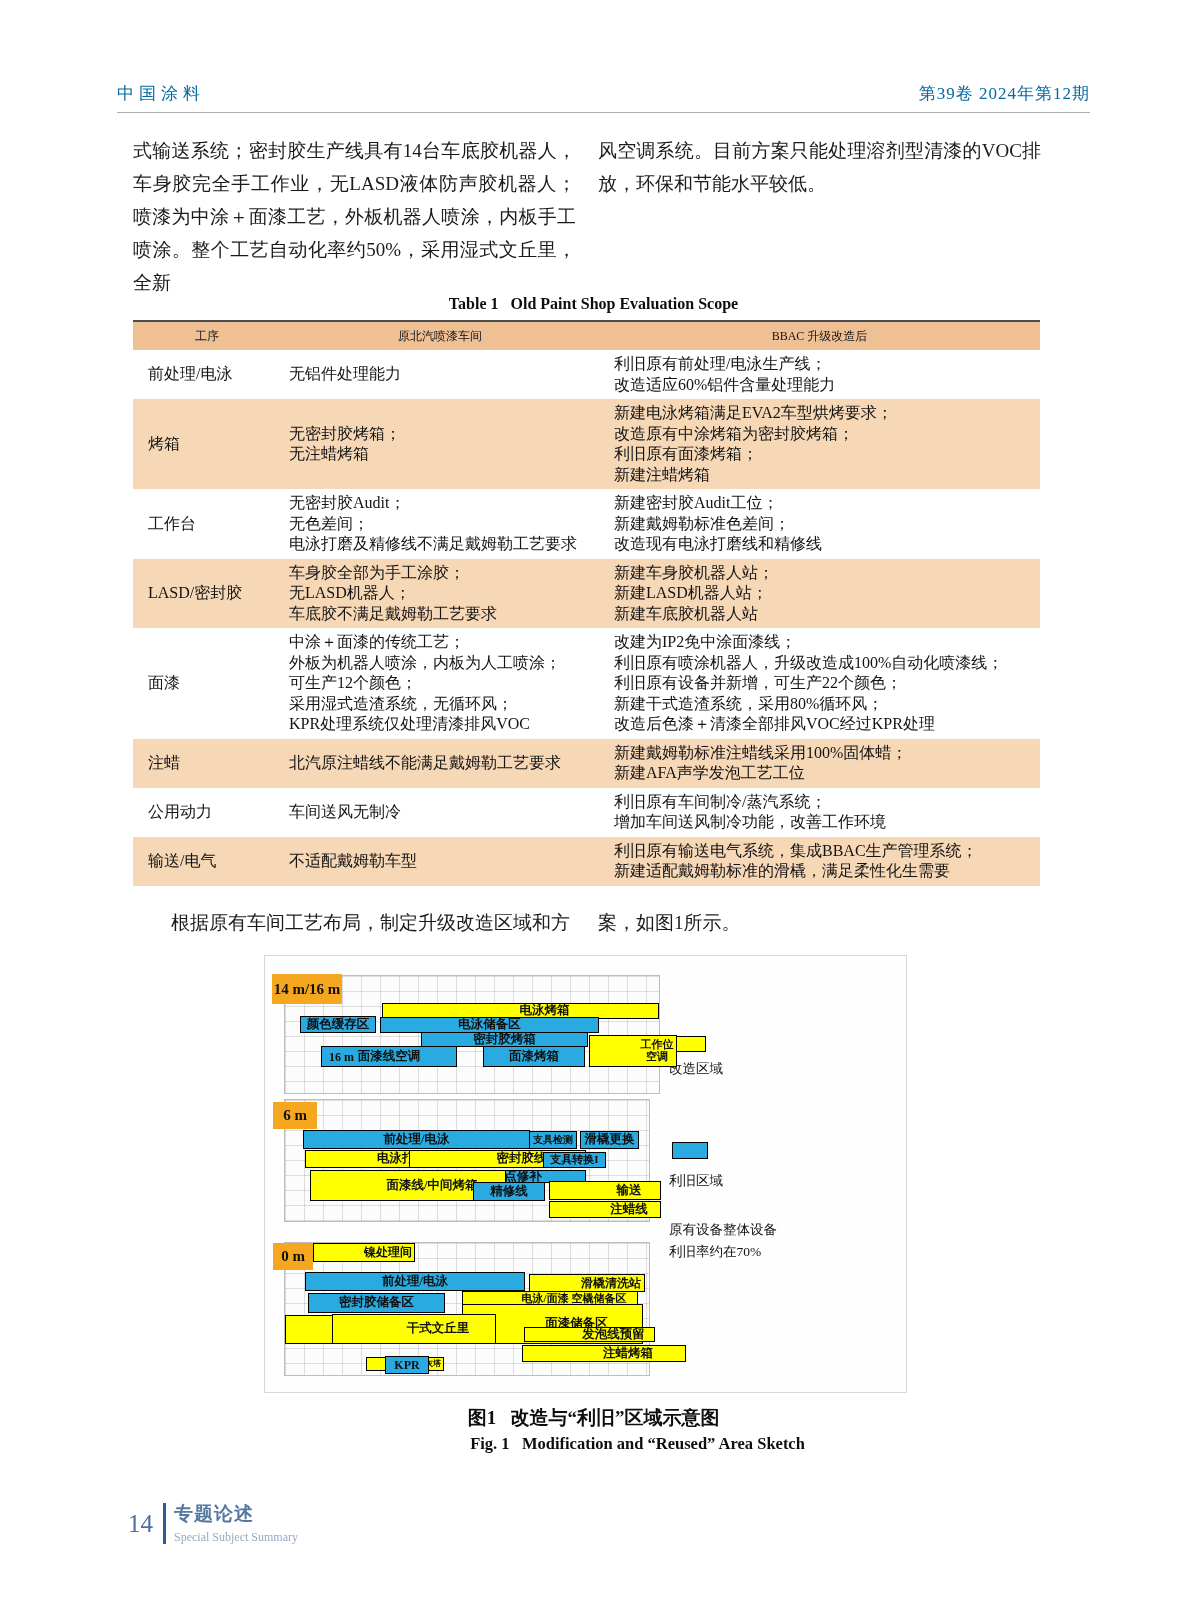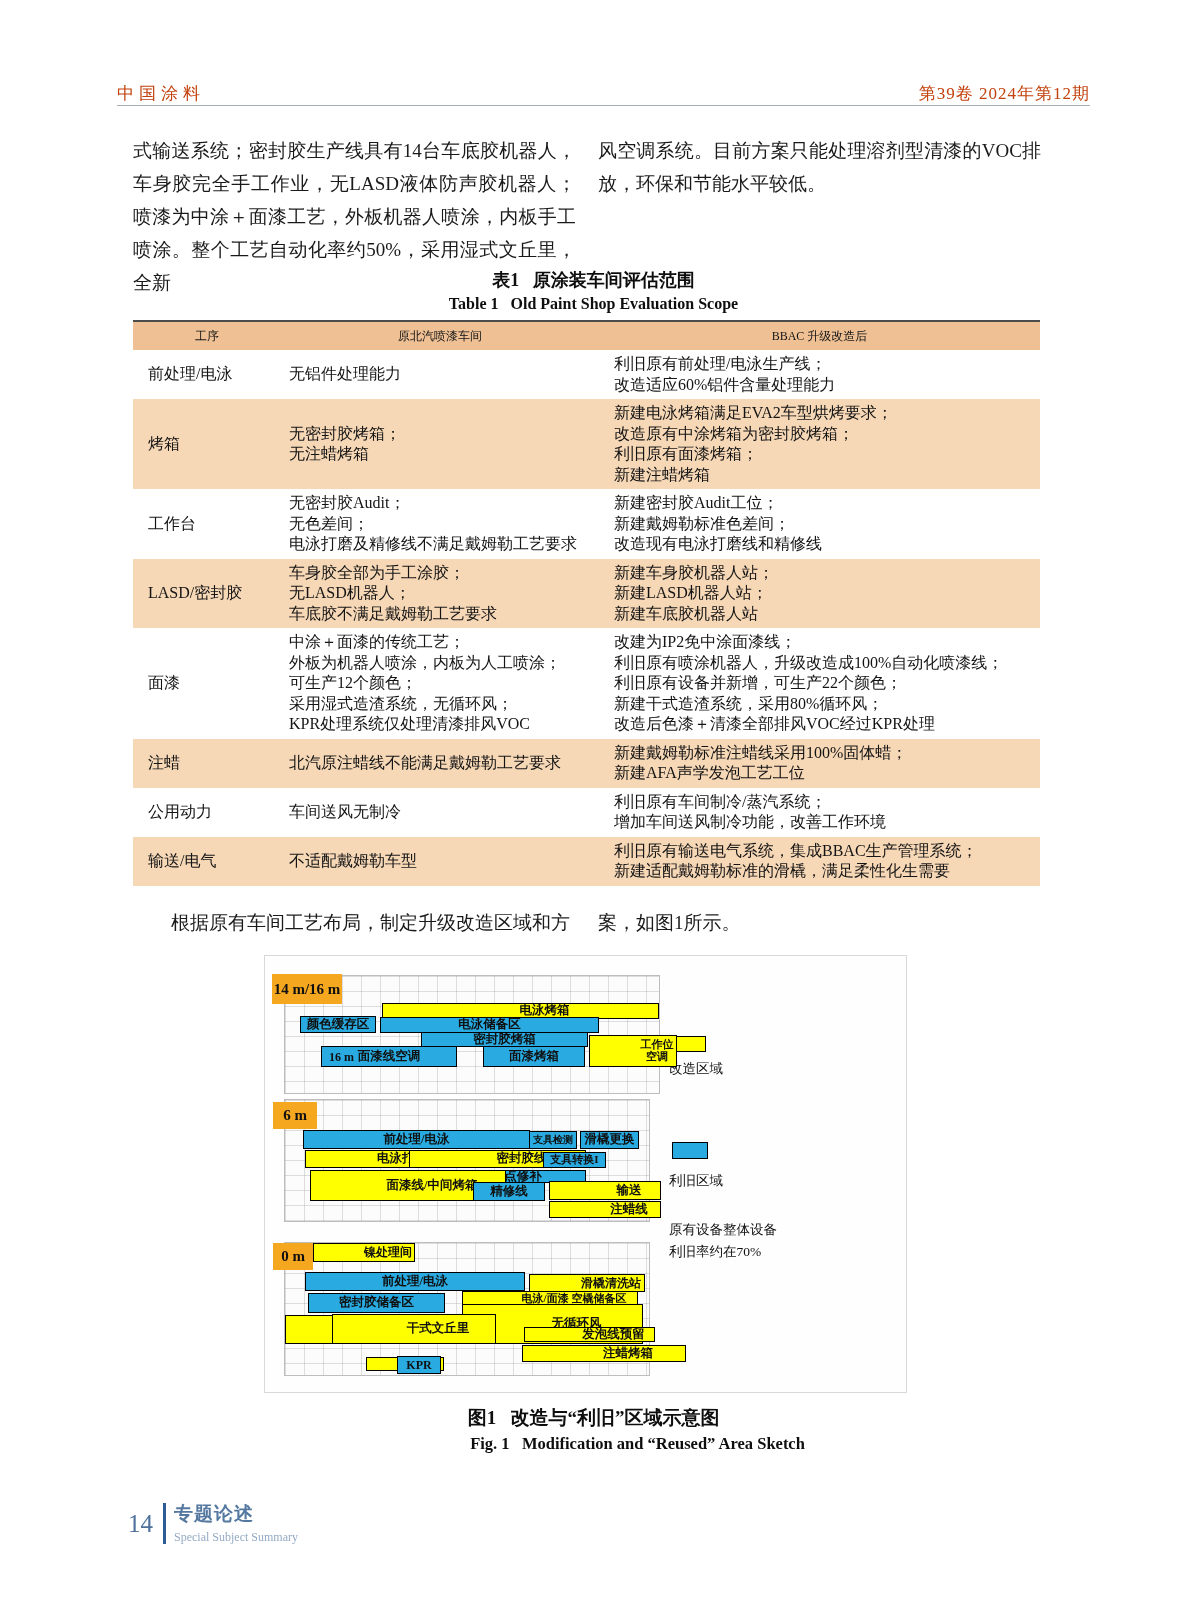--- a/index.html
+++ b/index.html
@@ -5,22 +5,22 @@
   html,body { margin:0; padding:0; background:#ffffff; }
   .page {
     position:relative; width:1187px; height:1600px; background:#ffffff;
     overflow:hidden; font-family:"Liberation Serif","DejaVu Serif",serif; color:#1a1a1a;
   }
 
   
   .header {
     position:absolute; left:117px; top:82px; width:973px;
     display:flex; justify-content:space-between; align-items:flex-end;
-    border-bottom:1px solid #a9aeb4; 
-    font-size:17px; color:#c2410c;
+    border-bottom:1px solid #a9aeb4; padding-bottom:7px;
+    font-size:17px; color:#0369a1;
   }
   .journal { letter-spacing:5px; }
   .issue   { letter-spacing:1px; }
 
   
   .intro { position:absolute; left:133px; top:134px; width:908px; display:flex; gap:22px; }
   .col { width:443px; font-size:19px; line-height:33px; text-align:justify; }
   .col p { margin:0; }
   .col p.indent { text-indent:2em; }
 
@@ -111,21 +111,20 @@
 
   <div class="intro">
     <div class="col" id="col-left">
         <p>式输送系统；密封胶生产线具有14台车底胶机器人，车身胶完全手工作业，无LASD液体防声胶机器人；喷漆为中涂＋面漆工艺，外板机器人喷涂，内板手工喷涂。整个工艺自动化率约50%，采用湿式文丘里，全新</p>
       </div>
     <div class="col" id="col-right">
         <p>风空调系统。目前方案只能处理溶剂型清漆的VOC排放，环保和节能水平较低。</p>
       </div>
   </div>
 
-  <div class="tcap-zh">表1   原涂装车间评估范围</div>
   <div class="tcap-en">Table 1   Old Paint Shop Evaluation Scope</div>
 
   <table class="eval-table">
     <colgroup>
         <col style="width:148px">
         <col style="width:318px">
         <col style="width:441px">
       </colgroup>
     <thead>
       <tr>
@@ -285,27 +284,27 @@
       <div class="blk reused" style="left: 208px; top: 226px; width: 70px; height: 17px; font-size: 12.5px;">精修线</div>
       <div class="blk modified" style="left: 284px; top: 225px; width: 62px; height: 17px; font-size: 12.5px;">输送</div>
       <div class="blk modified" style="left: 284px; top: 245px; width: 62px; height: 15px; font-size: 12.5px;">注蜡线</div>
       <div class="plan" style="left: 19px; top: 286px; width: 364px; height: 132px;"></div>
       <div class="level-label" style="left: 8px; top: 287px; width: 40px; height: 27px;">0 m</div>
       <div class="blk modified" style="left: 48px; top: 287px; width: 52px; height: 17px; font-size: 12px;">镍处理间</div>
       <div class="blk reused" style="left: 40px; top: 316px; width: 218px; height: 17px; font-size: 12.5px;">前处理/电泳</div>
       <div class="blk modified" style="left: 264px; top: 318px; width: 66px; height: 16px; font-size: 12px;">滑橇清洗站</div>
       <div class="blk reused" style="left: 43px; top: 337px; width: 135px; height: 18px; font-size: 12.5px;">密封胶储备区</div>
       <div class="blk modified" style="left: 197px; top: 335px; width: 126px; height: 13px; font-size: 11px;">电泳/面漆 空橇储备区</div>
-      <div class="blk modified" style="left: 197px; top: 348px; width: 131px; height: 38px; font-size: 12.5px;">无循环风</div>
+      <div class="blk modified" style="left: 197px; top: 348px; width: 131px; height: 38px; font-size: 12.5px;">面漆储备区</div>
       <div class="blk modified" style="left: 20px; top: 359px; width: 39px; height: 27px; font-size: 11px;">混漆间</div>
       <div class="blk modified" style="left: 67px; top: 358px; width: 114px; height: 28px; font-size: 12.5px;">干式文丘里</div>
       <div class="blk modified" style="left: 259px; top: 371px; width: 81px; height: 13px; font-size: 12.5px;">发泡线预留</div>
       <div class="blk modified" style="left: 257px; top: 389px; width: 114px; height: 15px; font-size: 12.5px;">注蜡烤箱</div>
       <div class="blk modified" style="left: 101px; top: 401px; width: 28px; height: 12px; font-size: 8px;">石灰塔</div>
-      <div class="blk reused" style="left: 132px; top: 400px; width: 42px; height: 16px; font-size: 12px;">KPR</div>
+      <div class="blk reused" style="left: 120px; top: 400px; width: 42px; height: 16px; font-size: 12px;">KPR</div>
     </div>
 
   <div class="fcap-zh">图1   改造与“利旧”区域示意图</div>
   <div class="fcap-en">Fig. 1   Modification and “Reused” Area Sketch</div>
 
   <div class="footer">
     <span class="page-num">14</span>
     <span class="footer-bar"></span>
     <span class="footer-text">
       <div class="footer-zh">专题论述</div>

